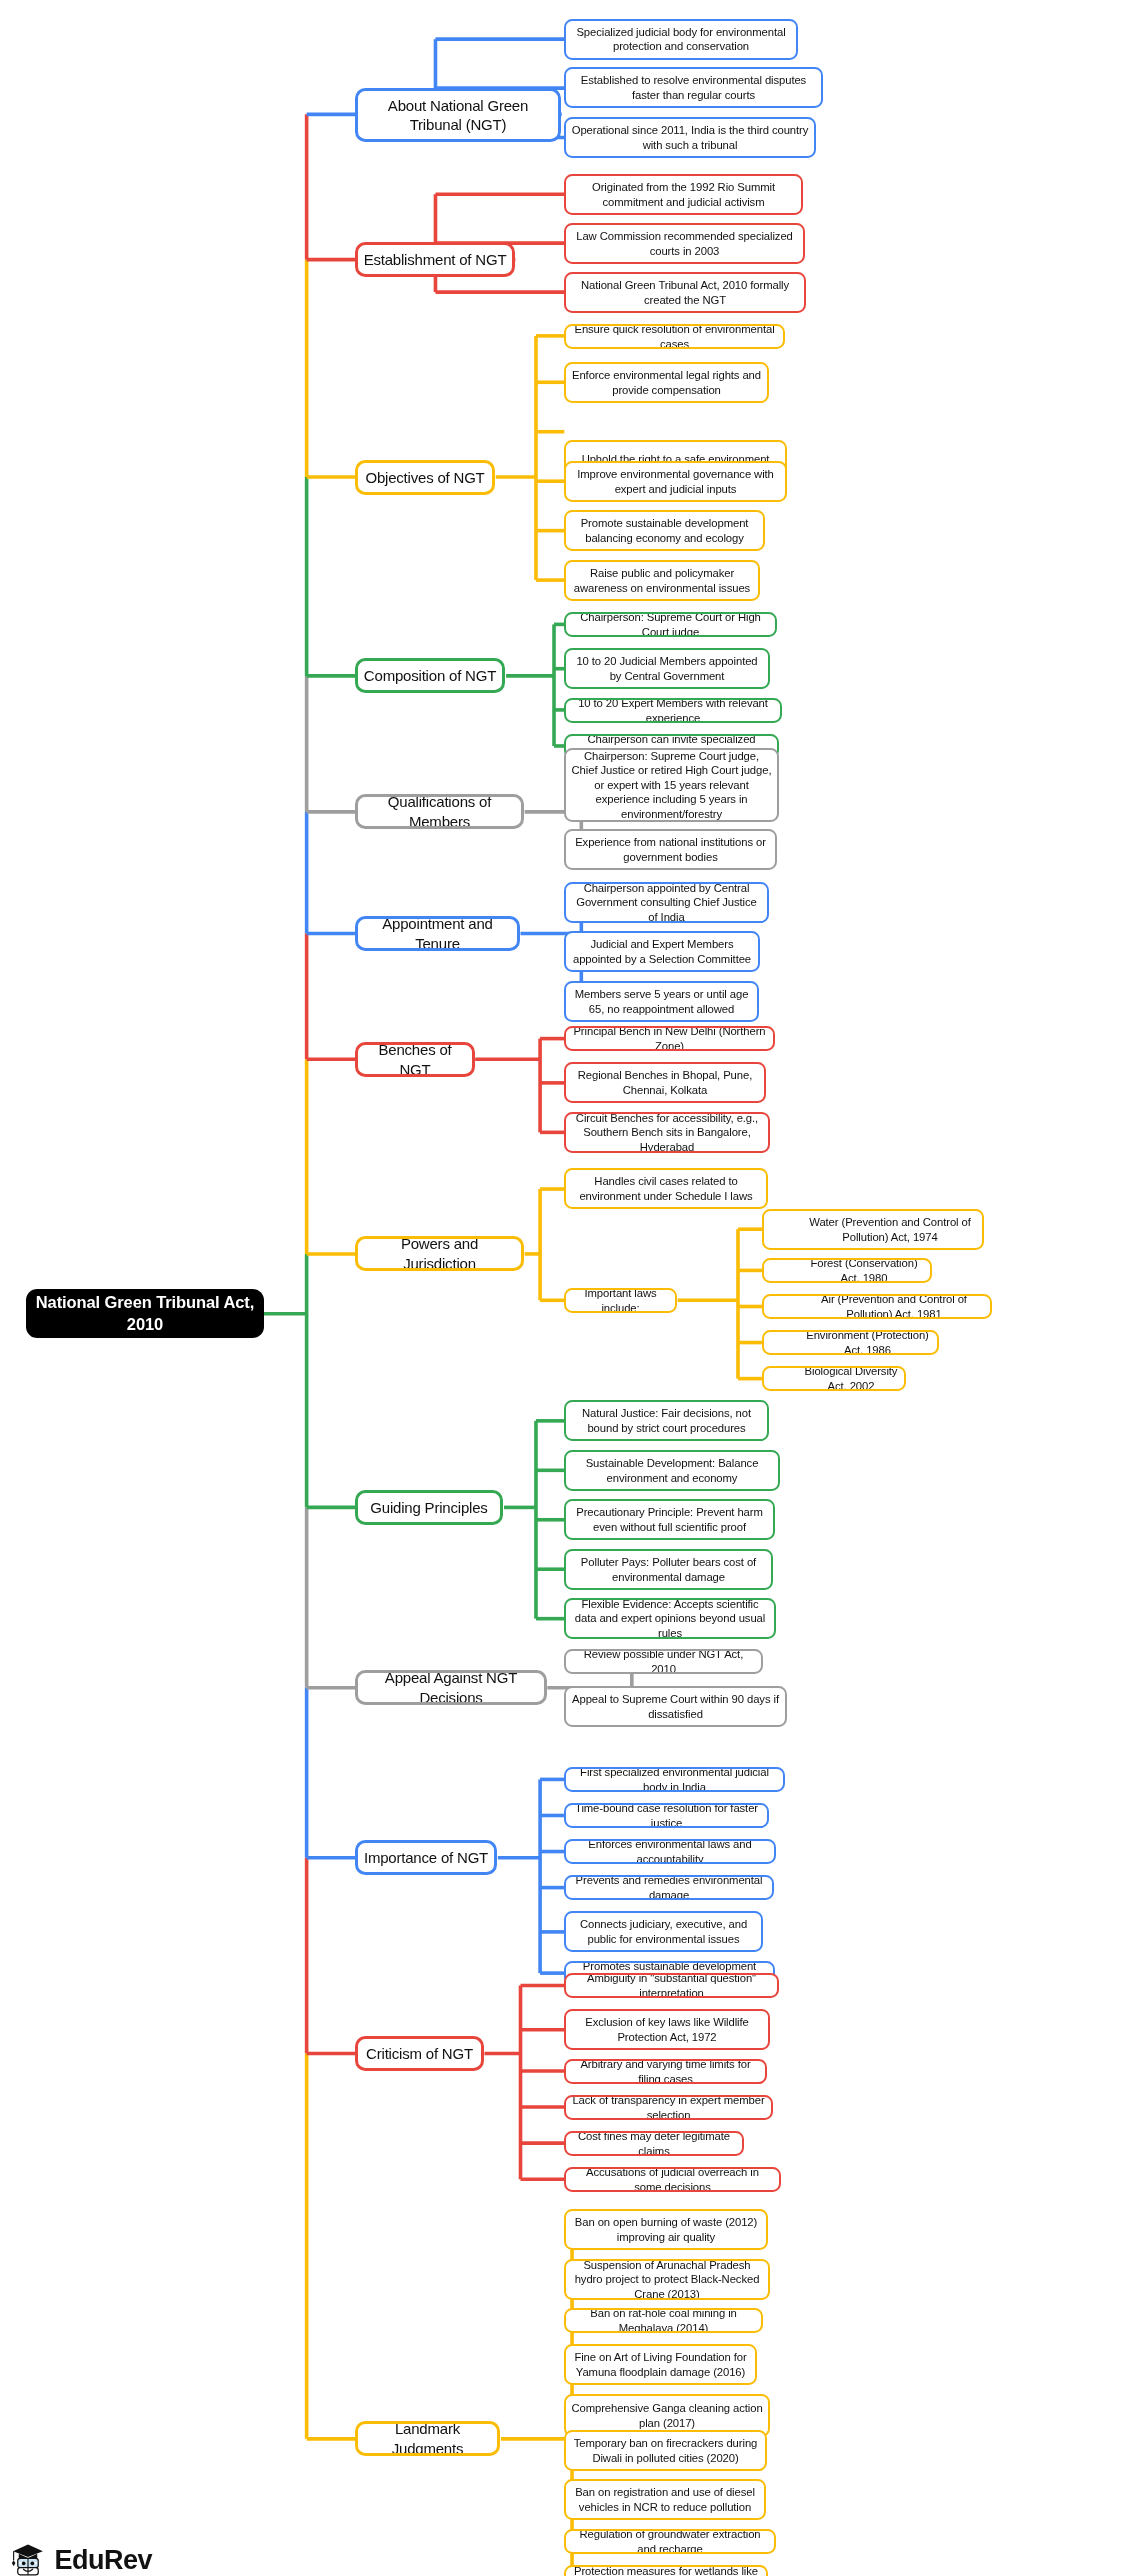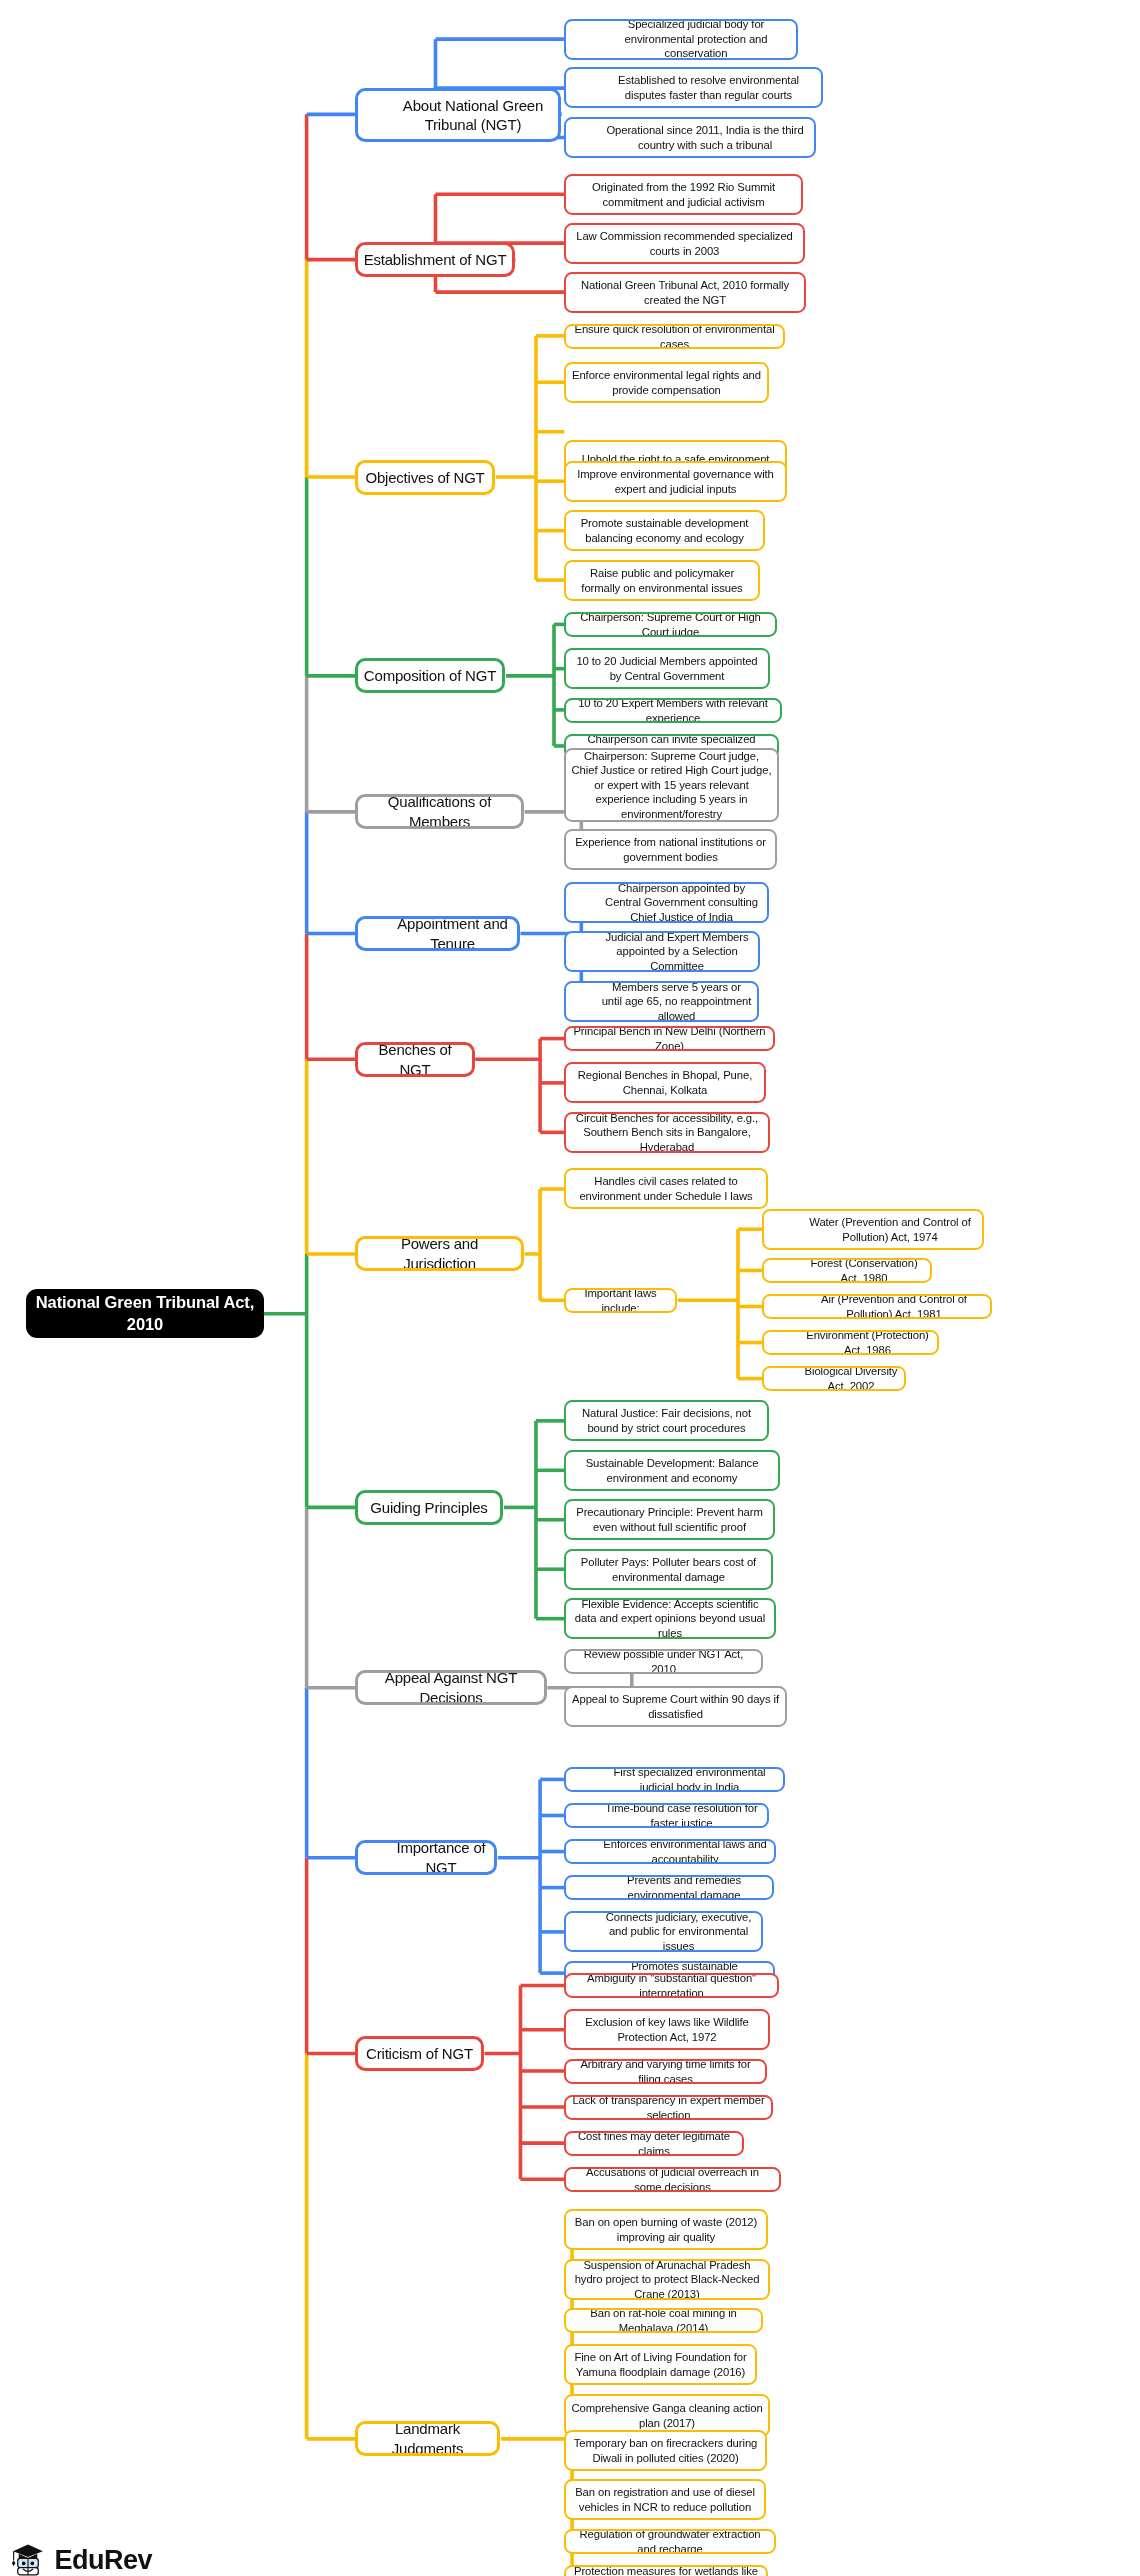--- a/index.html
+++ b/index.html
@@ -75,21 +75,21 @@
   
   .lvl3 {
     border-width: 2.6px;
     border-radius: 8.2px;
     font-size: 11.3px;
     letter-spacing: -0.1px;
     padding-left: 34px;
   }
 
   
-  .c-blue   { border-color: #4285F4; padding-left: 30px; }
+  .c-blue   { border-color: #4285F4; }
   .c-red    { border-color: #E8453C; justify-content: center; }
   .c-yellow { border-color: #FBBC05; }
   .c-green  { border-color: #34A853; }
   .c-gray   { border-color: #9E9E9E; }
 
   
   #brand {
     position: absolute;
     left: 9.3px;
     top: 2540px;
@@ -266,21 +266,21 @@
       <div class="node lvl2 c-yellow" style="left: 564px; top: 411px; width: 223px; height: 52px; margin-top: 29px;">
         <span>Uphold the right to a safe environment under Article 21</span>
       </div>
       <div class="node lvl2 c-yellow" style="left: 564px; top: 461px; width: 223px; height: 41px;">
         <span>Improve environmental governance with expert and judicial inputs</span>
       </div>
       <div class="node lvl2 c-yellow" style="left: 564px; top: 510px; width: 201px; height: 41px;">
         <span>Promote sustainable development balancing economy and ecology</span>
       </div>
       <div class="node lvl2 c-yellow" style="left: 564px; top: 560px; width: 196px; height: 41px;">
-        <span>Raise public and policymaker formally on environmental issues</span>
+        <span>Raise public and policymaker awareness on environmental issues</span>
       </div>
       <div class="node lvl1 c-green" style="left: 355px; top: 658px; width: 150px; height: 35px;">
         <span>Composition of NGT</span>
       </div>
       <div class="node lvl2 c-green" style="left: 564px; top: 612px; width: 213px; height: 25px;">
         <span>Chairperson: Supreme Court or High Court judge</span>
       </div>
       <div class="node lvl2 c-green" style="left: 564px; top: 648px; width: 206px; height: 41px;">
         <span>10 to 20 Judicial Members appointed by Central Government</span>
       </div>

